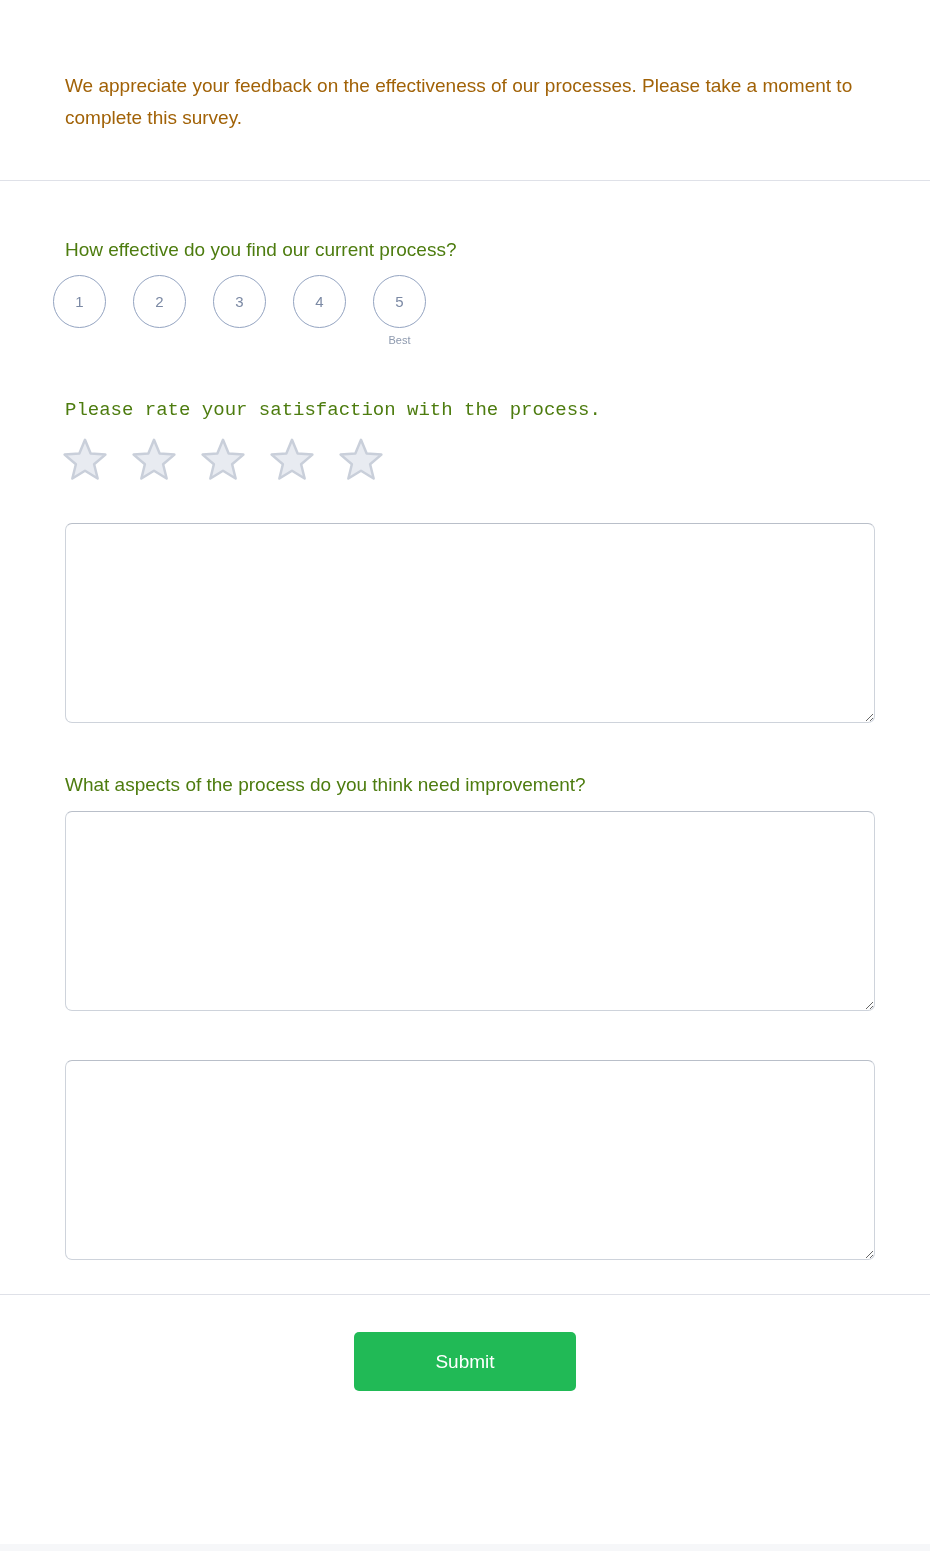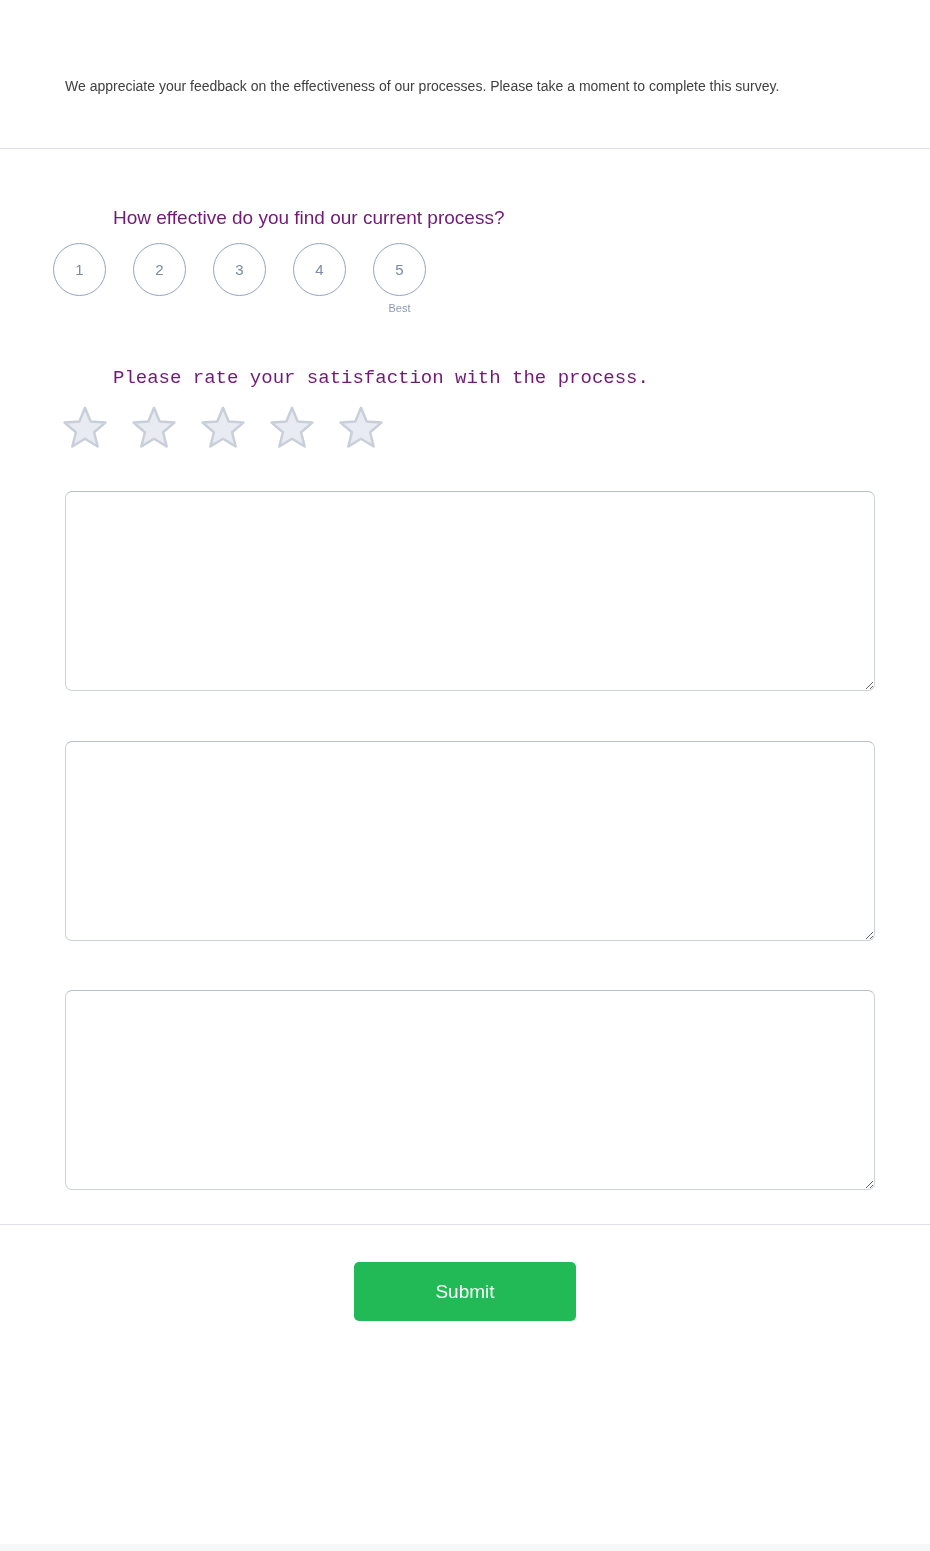--- a/index.html
+++ b/index.html
@@ -17,39 +17,38 @@
   .header { padding: 56px 65px 0 65px; }
   .page-title {
     font-size: 37px;
     font-weight: 700;
     letter-spacing: -0.4px;
     color: #2b3448;
     line-height: 1.1;
   }
   .page-subtitle {
     margin-top: 14px;
-    font-size: 14px;
+    font-size: 19px;
     line-height: 32px;
-    color: #404040;
+    color: #a16207;
     max-width: 805px;
   }
   .divider {
     margin-top: 46px;
     border: none;
     border-top: 1px solid #dfe1e8;
     width: 100%;
   }
 
   
   .form { padding: 0 55px 0 65px; }
   .question-label {
     font-size: 19px;
     line-height: 24px;
-    color: #701a75;
-    margin-left: 48px;
+    color: #4d7c0f;
   }
   .q-scale { margin-top: 57px; }
   .q-stars { margin-top: 46px; font-family: Liberation Mono, monospace; }
   .q-text-1 { margin-top: 41px; }
   .q-text-2 { margin-top: 50px; }
   .q-text-3 { margin-top: 49px; }
 
   
   .scale-row {
     margin-top: 13px;
@@ -208,20 +207,21 @@
         </svg>
       </span>
     </div>
   </div>
 
   <div class="q-text-1">
     <textarea class="answer-textarea" style=""></textarea>
   </div>
 
   <div class="q-text-2">
+    <div class="question-label">What aspects of the process do you think need improvement?</div>
     <textarea class="answer-textarea" style=""></textarea>
   </div>
 
   <div class="q-text-3">
     <textarea class="answer-textarea" style=""></textarea>
   </div>
 
 </div>
 
 <hr class="divider divider-bottom">

